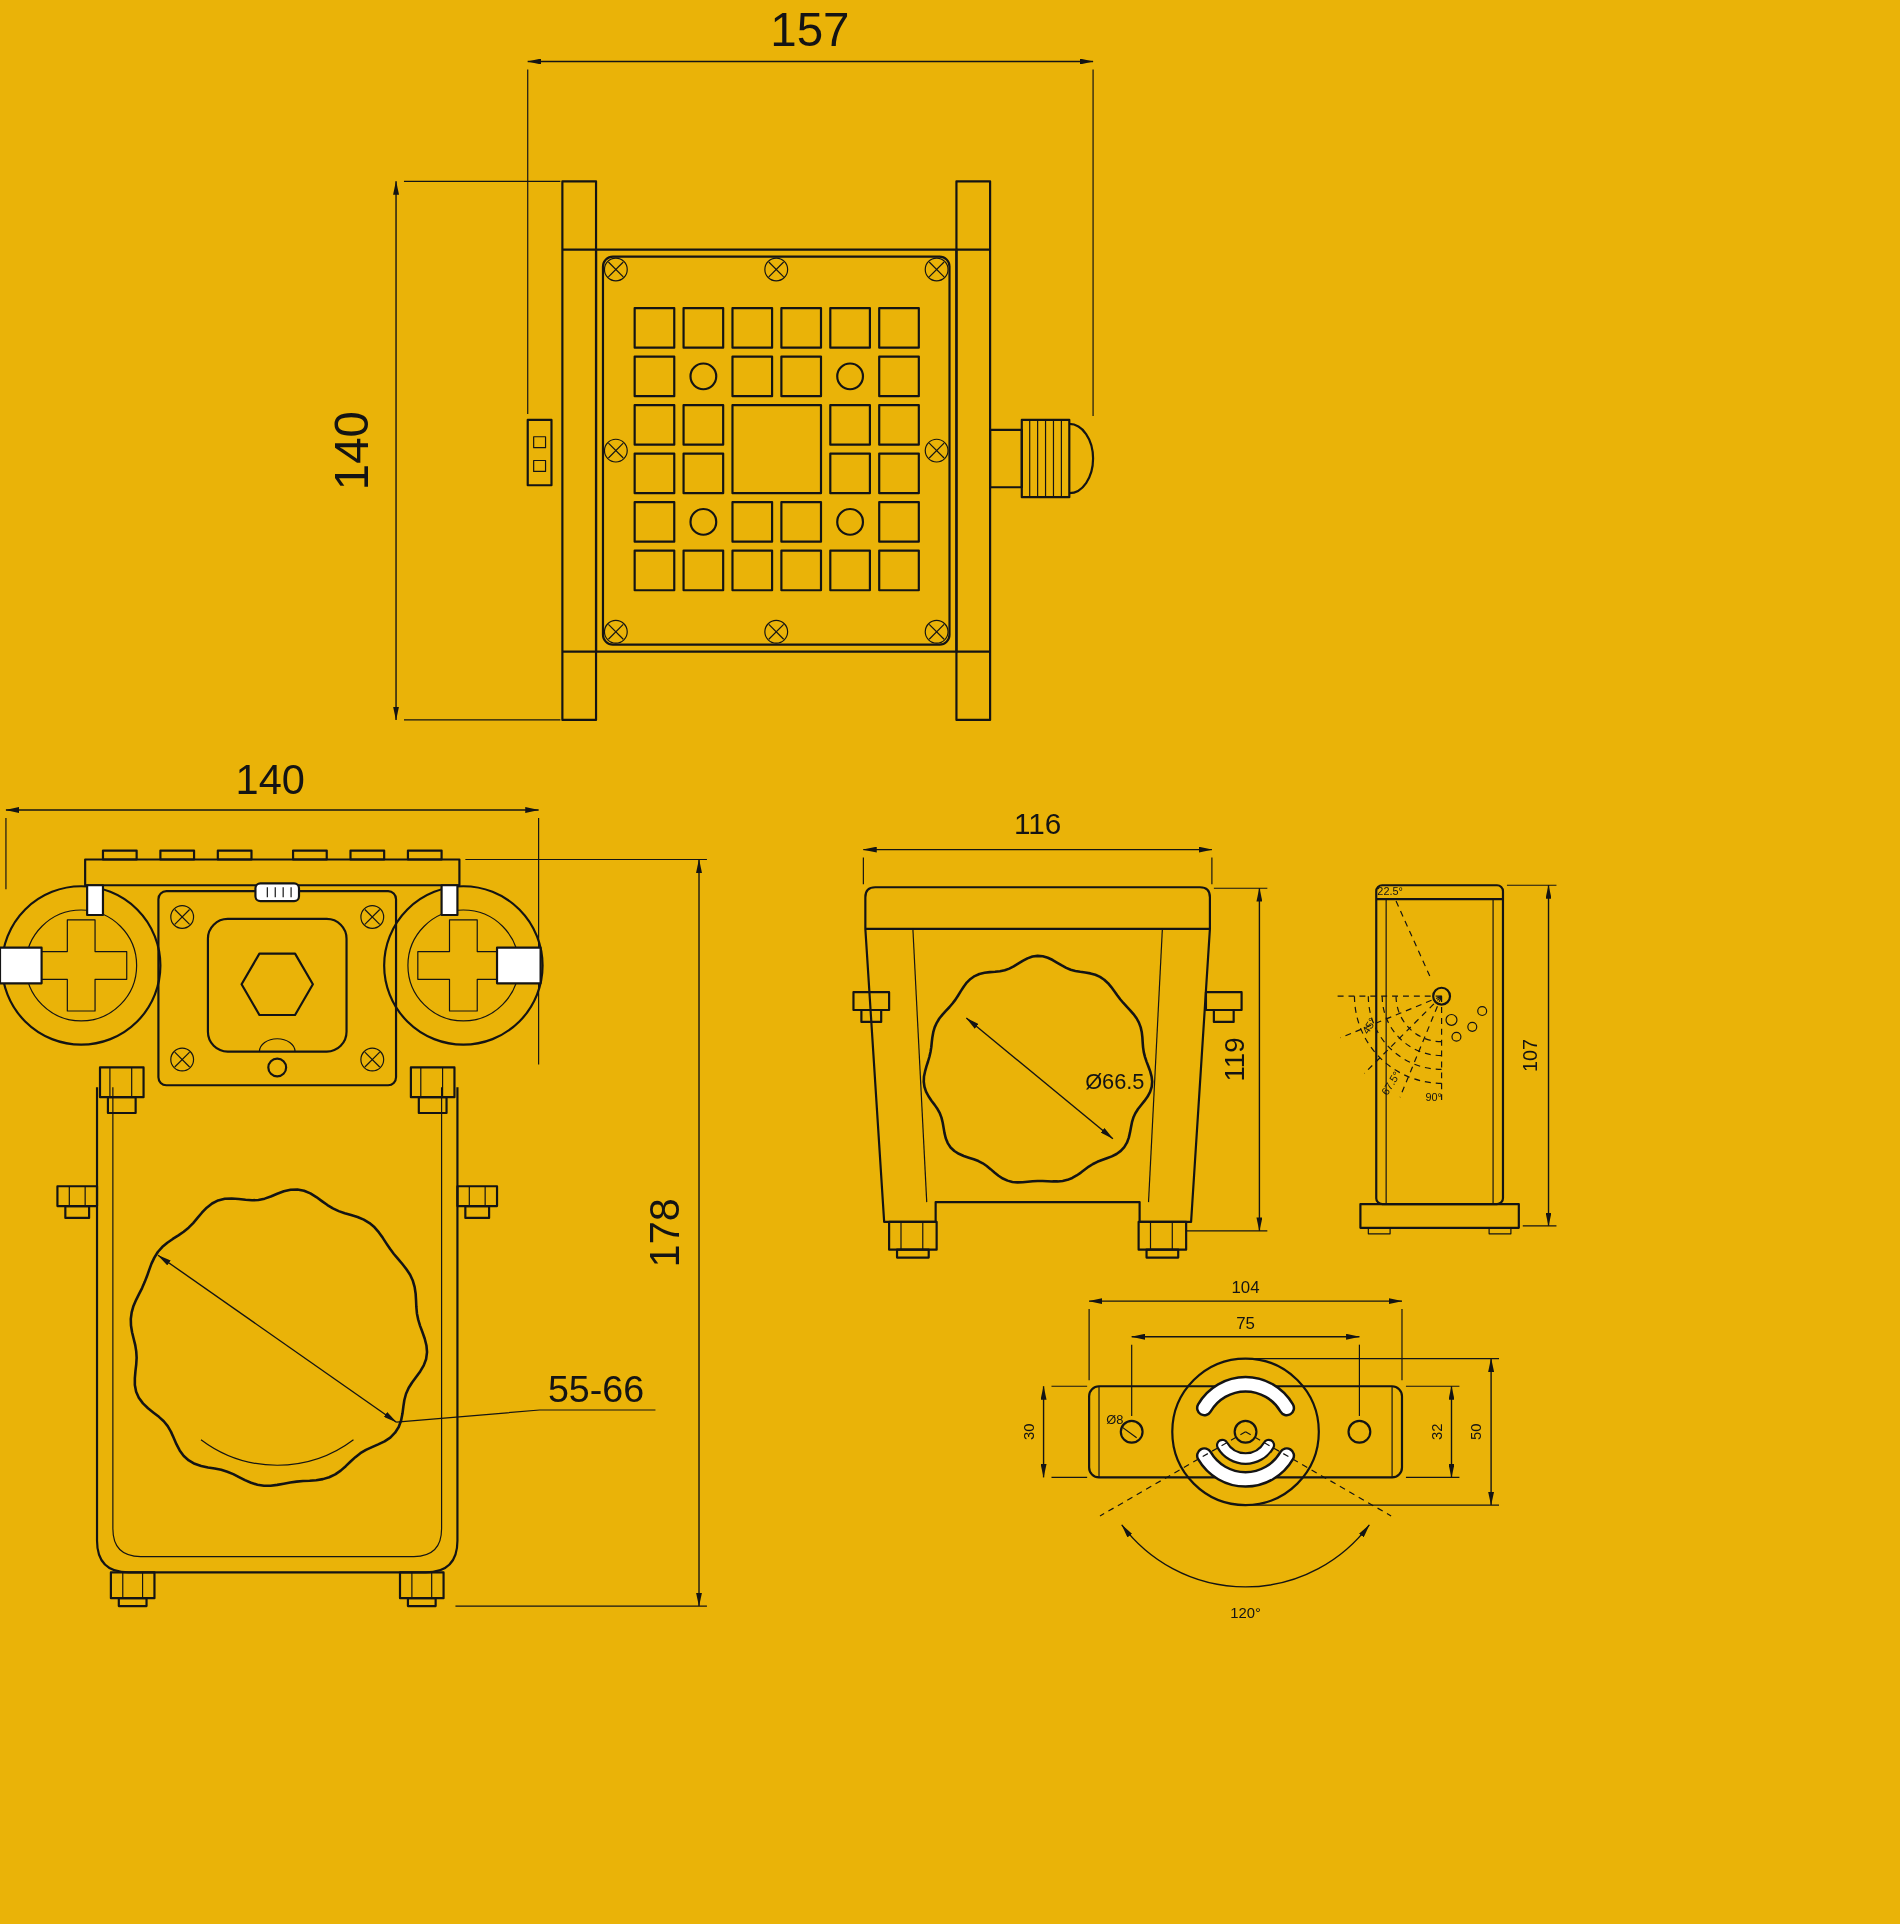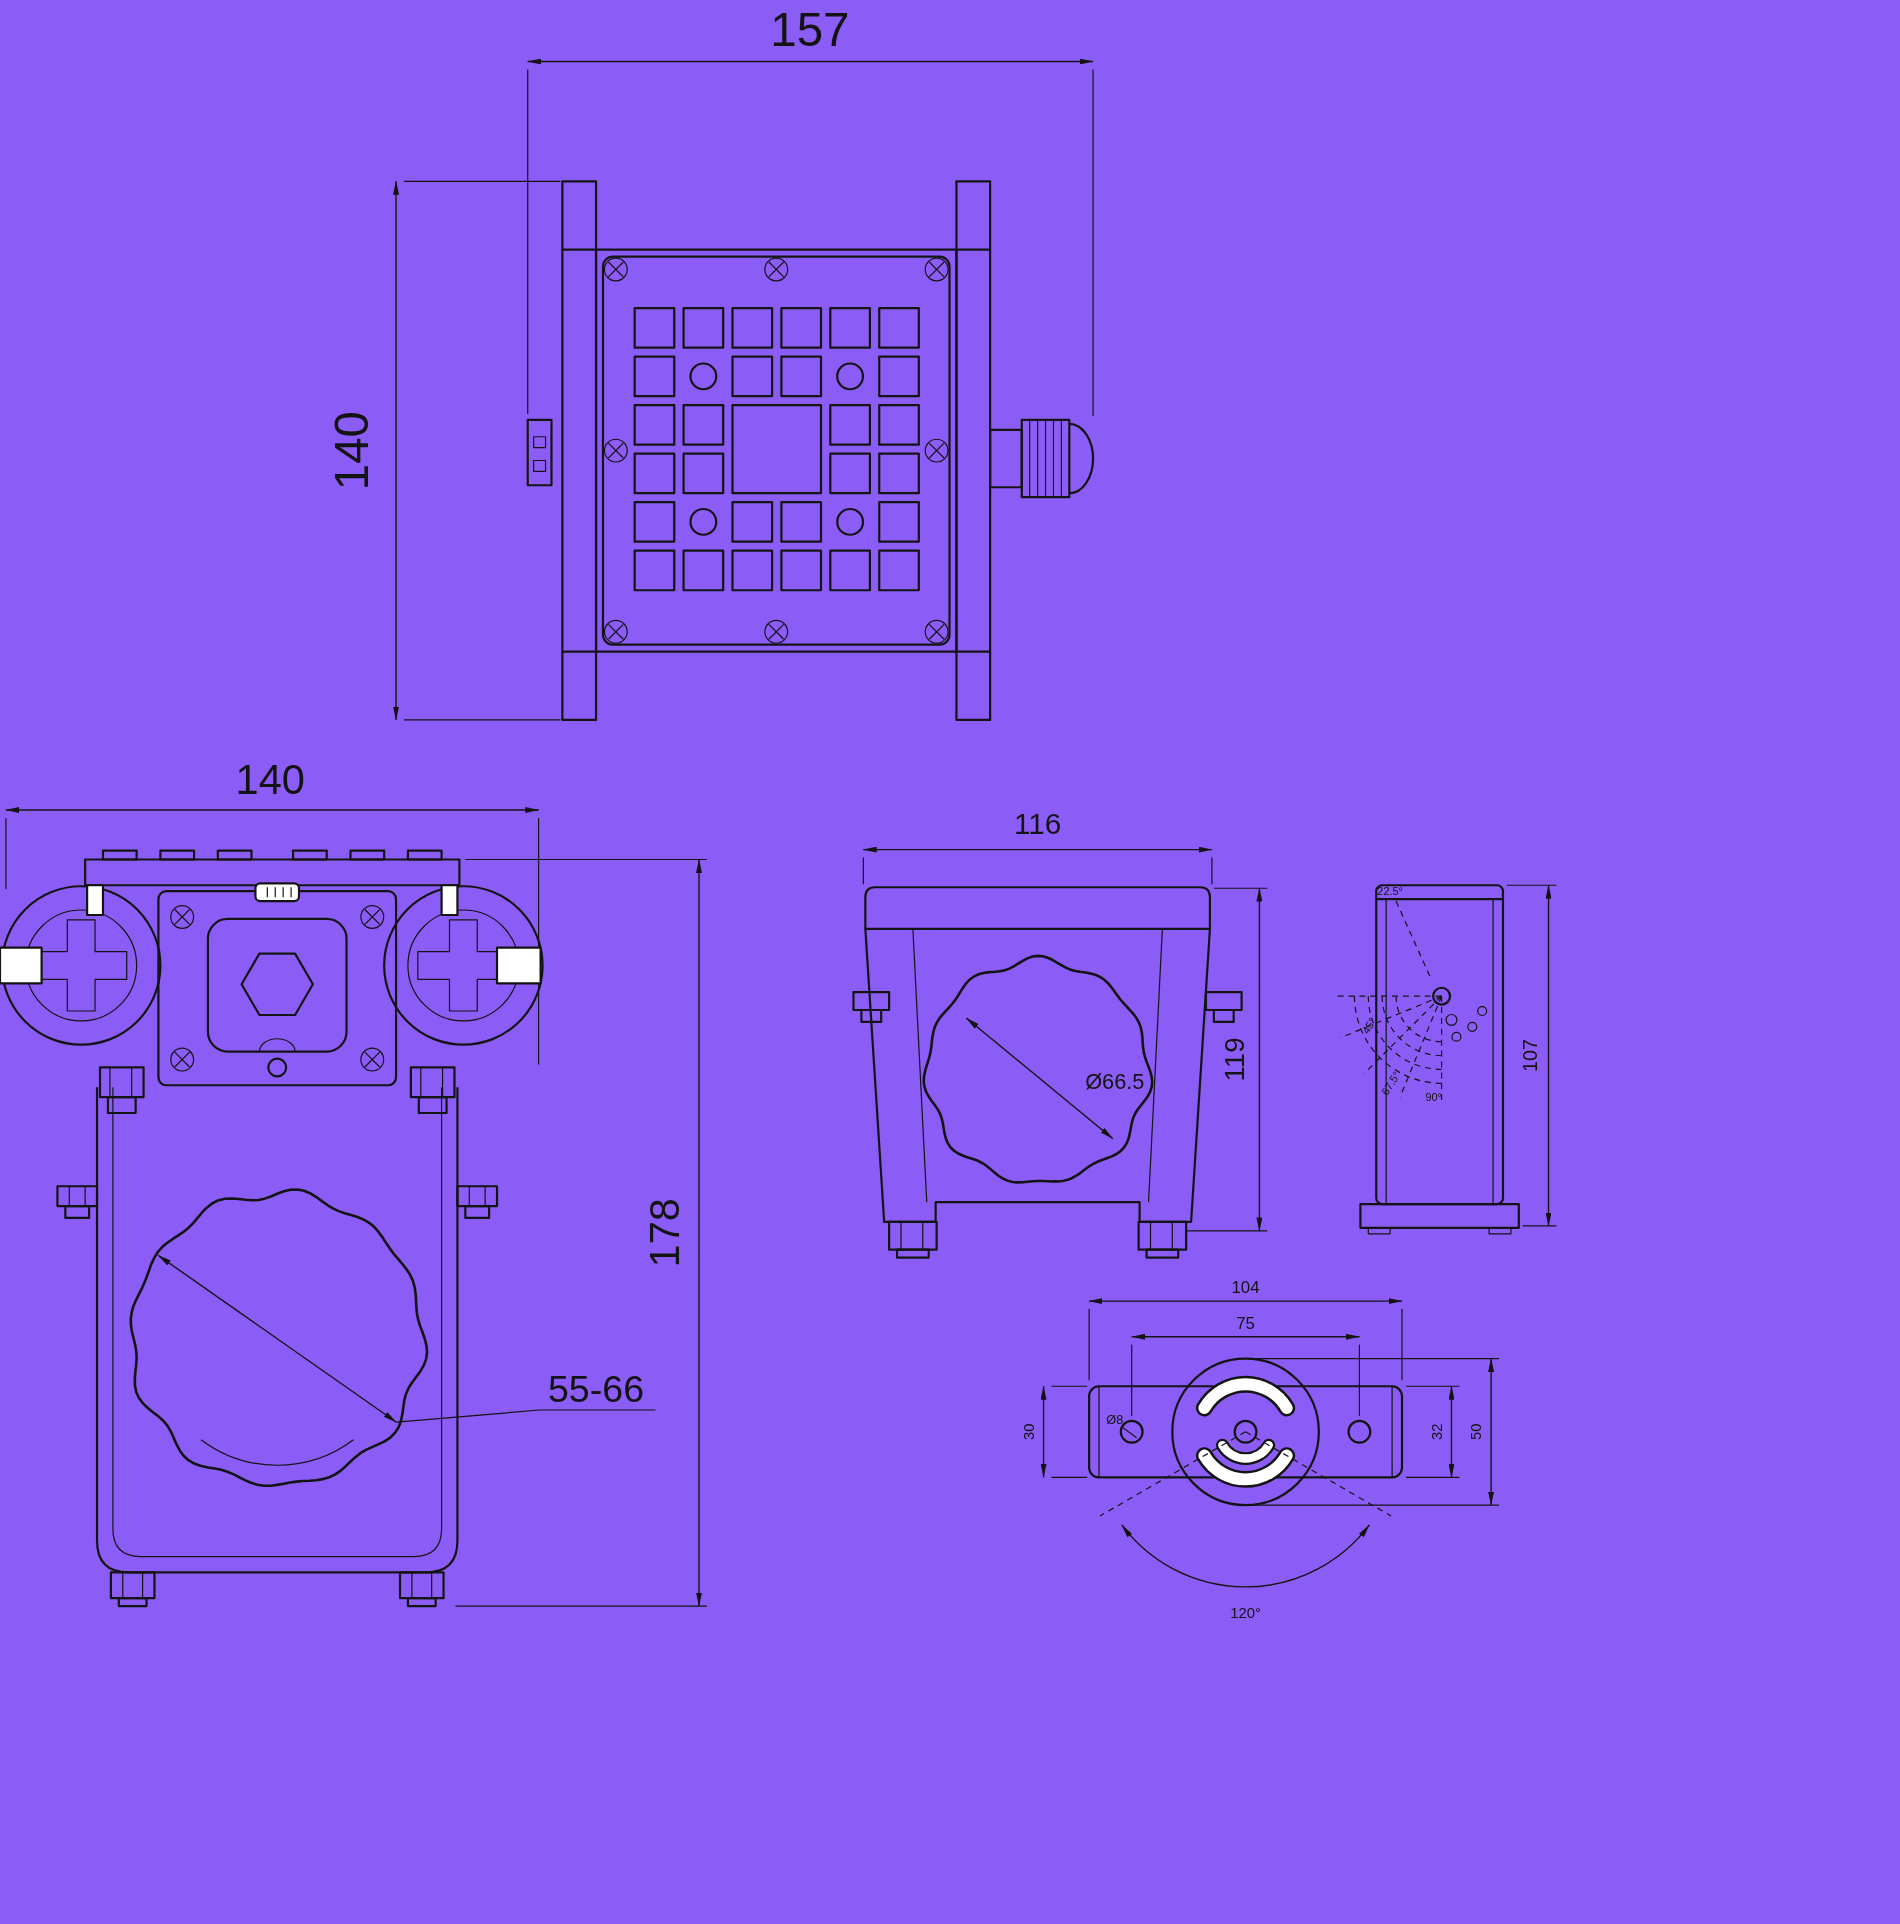--- a/index.html
+++ b/index.html
@@ -1,17 +1,17 @@
 <!DOCTYPE html>
 <html><head>
 <meta charset="utf-8">
 <title>Drawing</title>
 <style>
   html,body { margin:0; padding:0; background:#ffffff; }
-  .canvas { width:1901px; height:1925px; background:#8b5cf6; }
+  .canvas { width:1901px; height:1925px; background:#eab308; }
   .ln   { fill:none; stroke:#141414; stroke-width:2.2; stroke-linejoin:round; }
   .thick{ stroke-width:2.6; }
   .thin { stroke-width:1.2; }
   .dim  { fill:none; stroke:#141414; stroke-width:1.4; }
   .ext  { fill:none; stroke:#141414; stroke-width:1.2; }
   .dash { fill:none; stroke:#141414; stroke-width:1.2; stroke-dasharray:6 5; }
   .white{ fill:#ffffff; stroke:#141414; stroke-width:2.2; }
   .txt  { fill:#141414; font-family:"Liberation Sans", sans-serif; }
   .slotA{ fill:none; stroke:#141414; stroke-linecap:round; }
   .slotB{ fill:none; stroke:#ffffff; stroke-linecap:round; }

